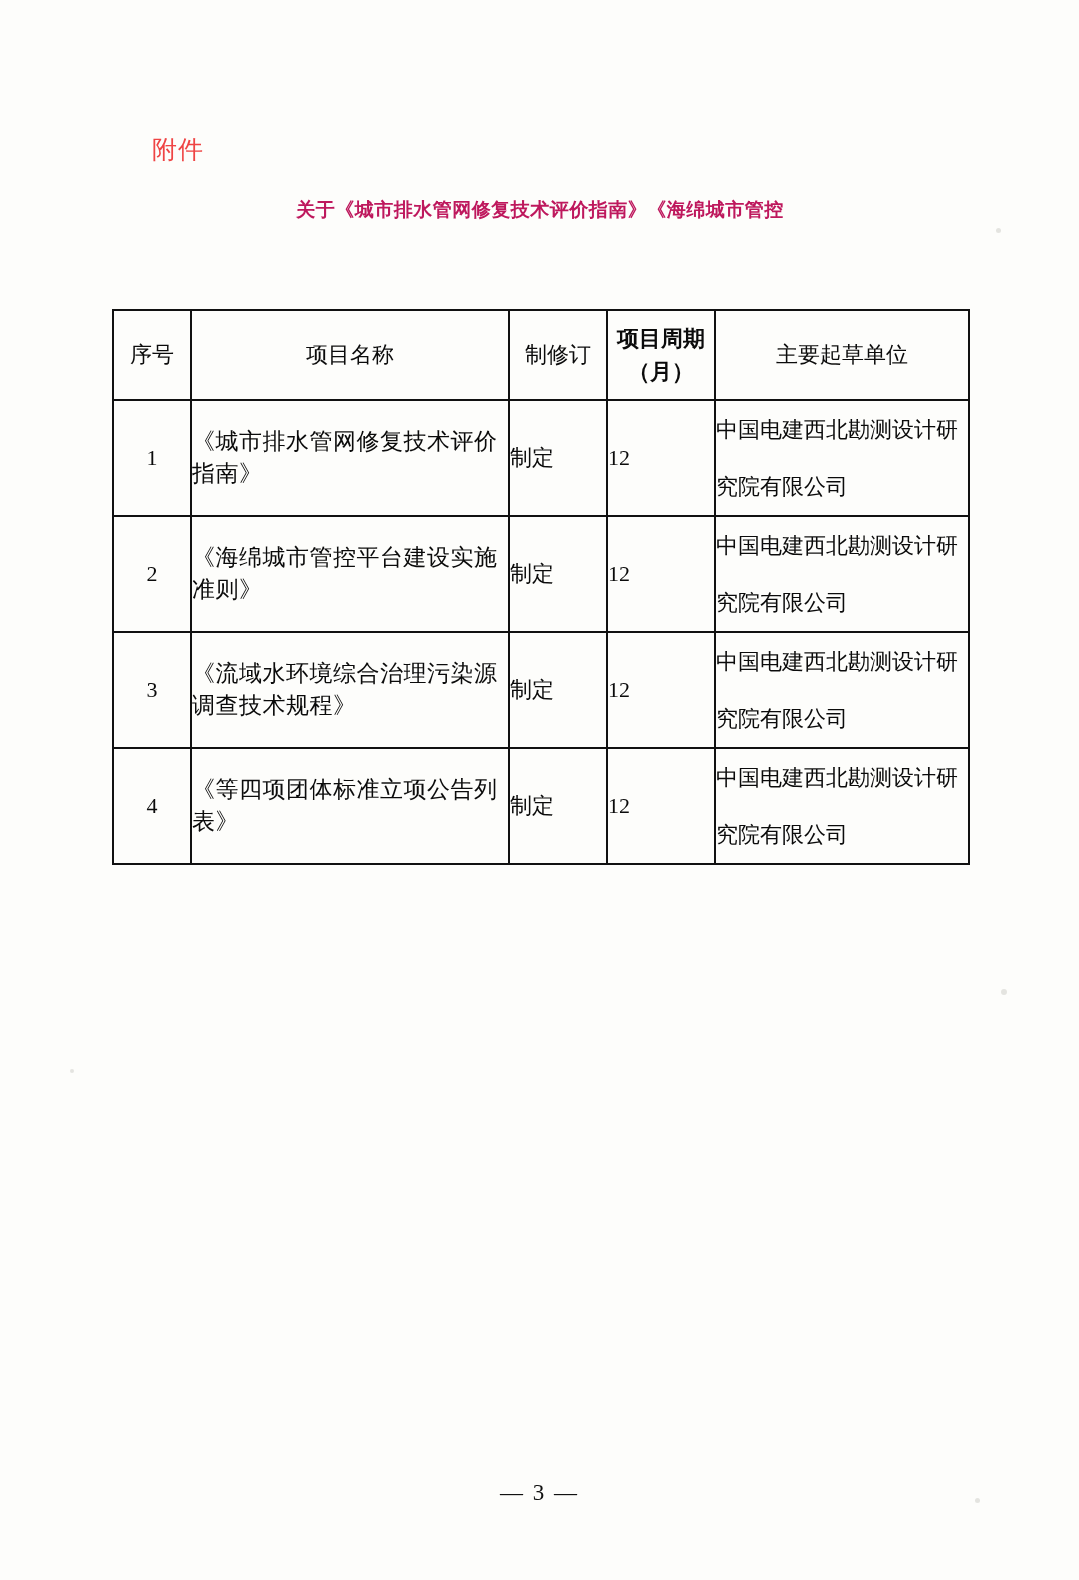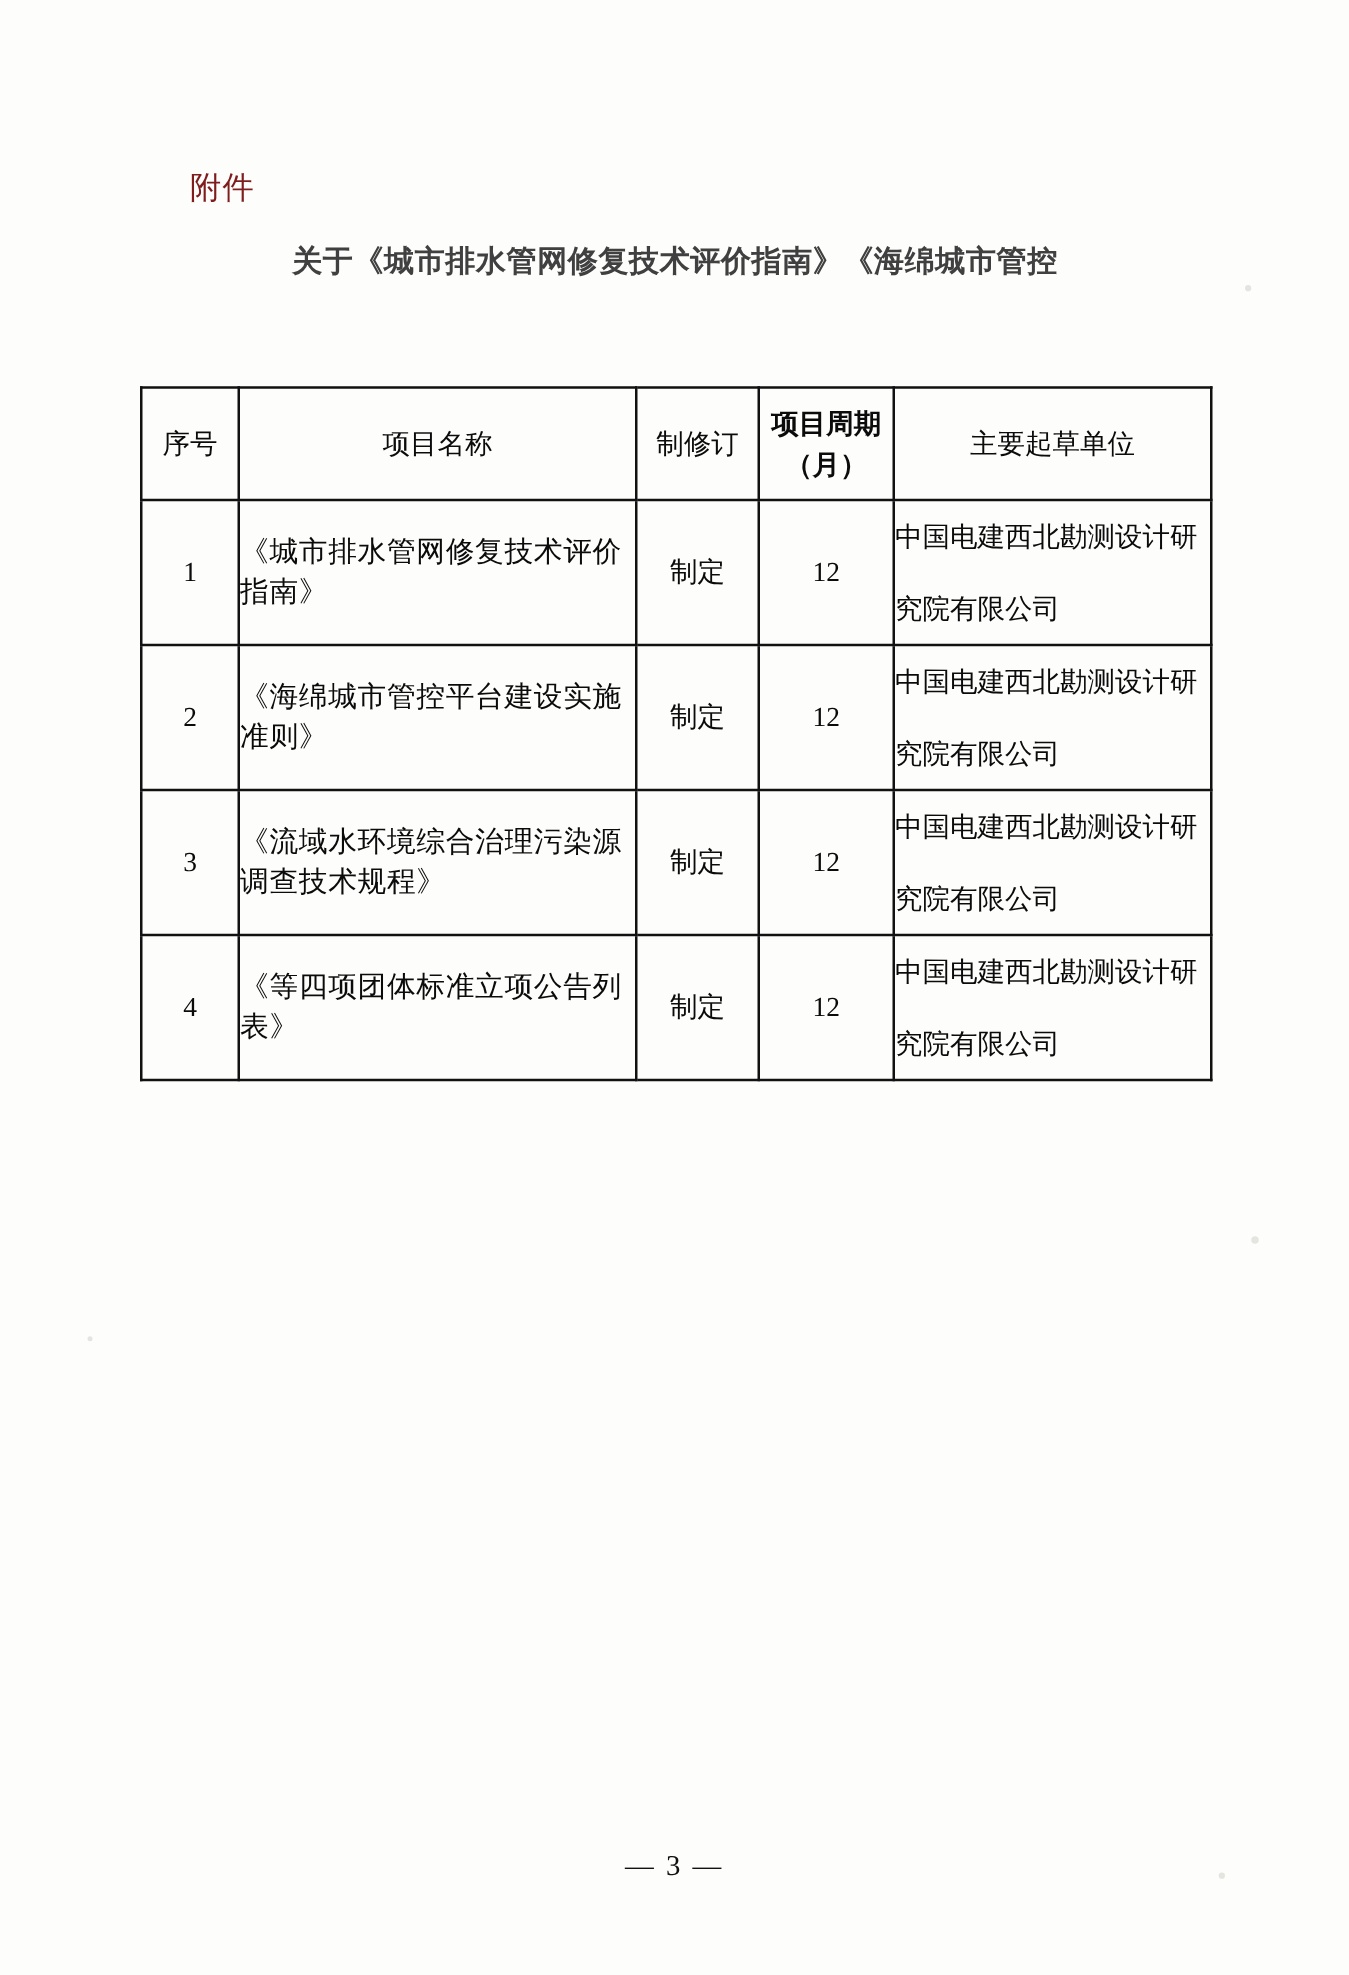--- a/index.html
+++ b/index.html
@@ -20,33 +20,33 @@
     inset: 0;
     background: #fdfdfb;
   }
   .attachment-label {
     position: absolute;
     left: 152px;
     top: 133px;
     font-size: 25px;
     letter-spacing: 1px;
     font-family: Liberation Sans, sans-serif;
-    color: #7f1d1d;
+    color: #ef4444;
   }
   .doc-title {
     position: absolute;
     left: 110px;
     top: 188px;
     width: 860px;
     text-align: center;
-    font-size: 24px;
+    font-size: 19px;
     font-weight: bold;
     line-height: 44px;
     letter-spacing: 0.5px;
-    color: #404040;
+    color: #be185d;
   }
   .doc-title .line2 {
     display: block;
   }
   table.main-table {
     position: absolute;
     left: 112px;
     top: 281px;
     width: 856px;
     border-collapse: collapse;
@@ -87,21 +87,20 @@
     text-align: center;
     font-size: 22px;
   }
   td.cell-name {
     padding: 0 10px 0 22px;
     line-height: 32px;
     letter-spacing: 0.5px;
   }
   td.cell-type,
   td.cell-cycle {
-    text-align: center;
     font-size: 22px;
   }
   td.cell-org {
     padding: 0 16px 0 14px;
     line-height: 57px;
     font-size: 22px;
   }
   .page-number {
     position: absolute;
     left: 0;

